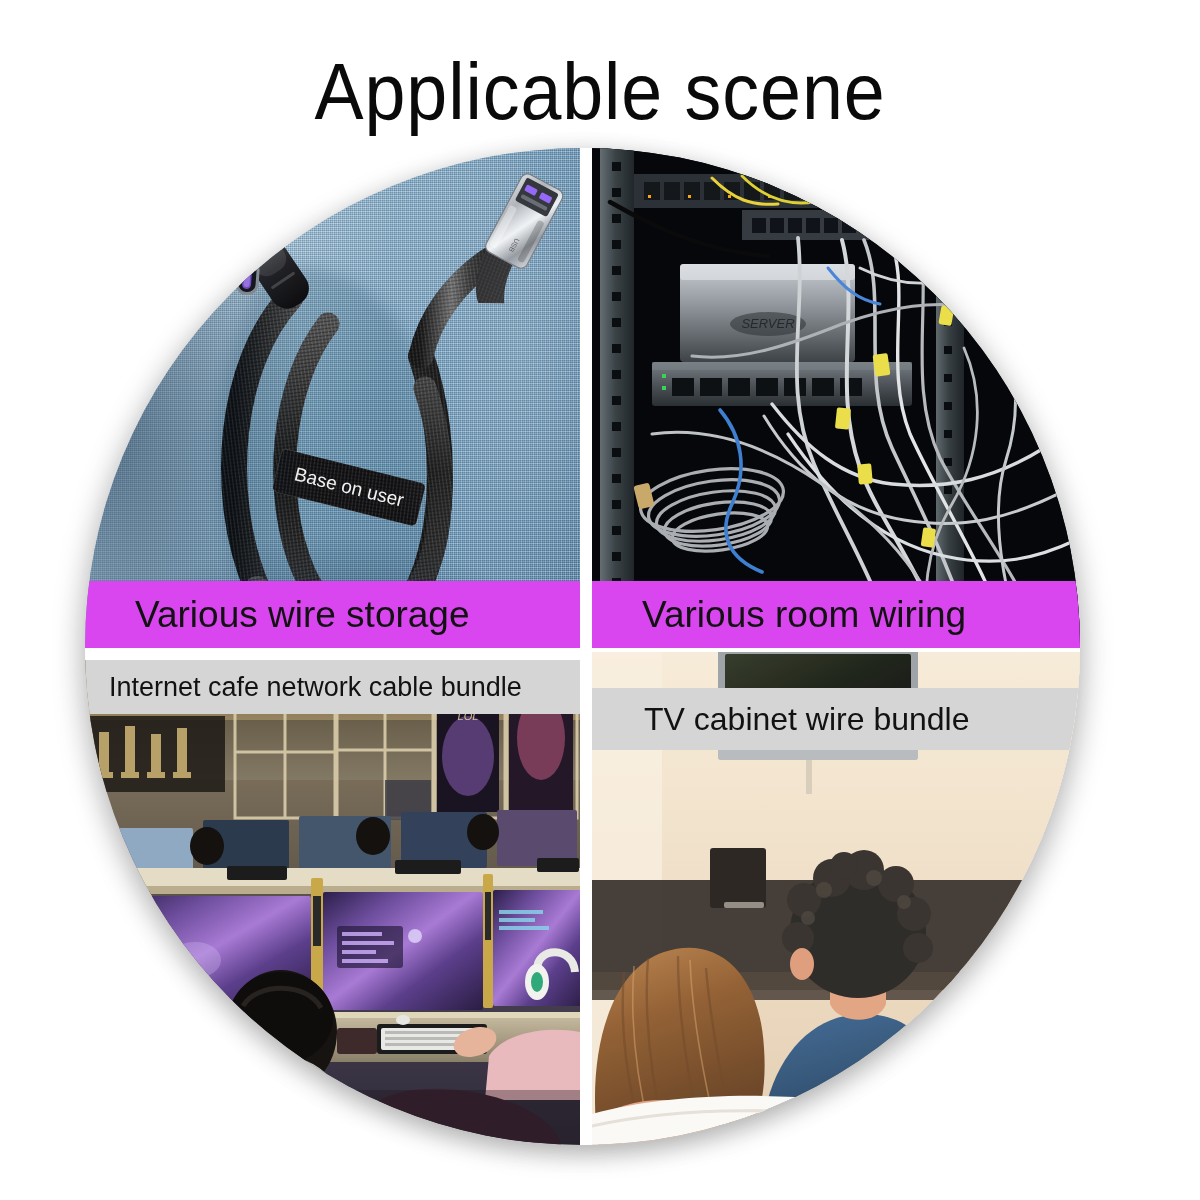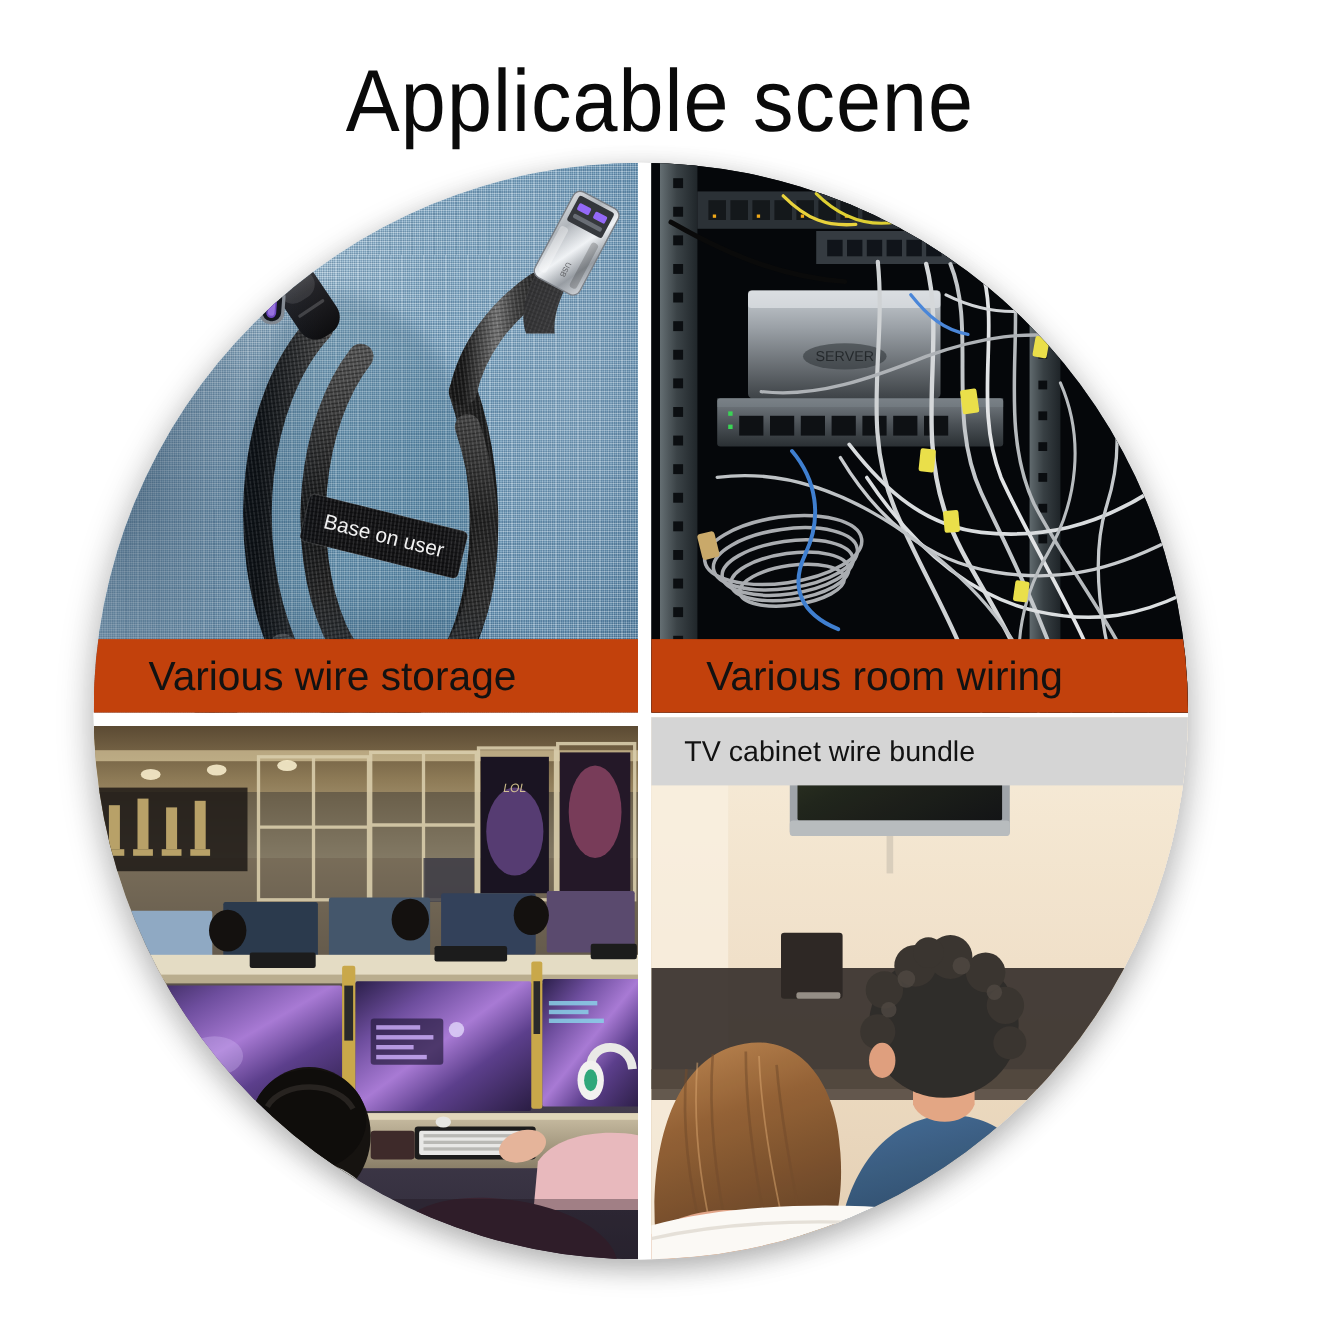--- a/index.html
+++ b/index.html
@@ -77,27 +77,27 @@
     position: absolute;
     left: 0;
     width: 100%;
     display: flex;
     align-items: center;
     box-sizing: border-box;
     color: #121212;
     font-family: "Liberation Sans", sans-serif;
     white-space: nowrap;
   }
-  .caption.dark   { background: #c2410c; }
+  .caption.dark   { background: #d946ef; }
   .caption.light  { background: #d5d5d5; }
   .caption.bottom { bottom: 0; }
   .caption.top    { top: 0; }
   .cap-big   { height: 67px; font-size: 37px; padding-left: 50px; }
   .cap-small { height: 54px; font-size: 27px; padding-left: 24px; }
-  .cap-tv    { height: 62px; font-size: 26px; padding-left: 30px; }
+  .cap-tv    { height: 62px; font-size: 32px; padding-left: 52px; margin-top: 36px; }
 
   
   .sofa {
     background:
       radial-gradient(ellipse 120% 80% at 20% 10%, rgba(255,255,255,0.30), rgba(255,255,255,0) 60%),
       linear-gradient(105deg, #b9cfe0 0%, #9dbdd3 18%, #7ea9c6 42%, #6e9cbc 62%, #5e8cae 85%, #4f7c9e 100%);
   }
   .sofa::before { 
     content: "";
     position: absolute; inset: 0;
@@ -129,20 +129,21 @@
     width: 46%; height: 120%;
     background: linear-gradient(100deg, rgba(160,195,220,0.55), rgba(70,110,145,0.0) 70%);
     transform: rotate(-7deg);
     filter: blur(6px);
   }
   .cable-svg { position: absolute; inset: 0; }
 
   
   .serverroom {
     background: linear-gradient(160deg, #07090b 0%, #0d1114 26%, #2c3338 55%, #1a1f23 78%, #0a0d10 100%);
+    font-style: italic;
   }
   .sr-svg { position: absolute; inset: 0; }
 
   
   .cafe {
     background: linear-gradient(180deg, #cbb996 0%, #b9a582 22%, #8e7e66 42%, #4a4254 62%, #2e2a38 100%);
     font-style: italic;
   }
   .cafe-svg { position: absolute; inset: 0; }
 
@@ -602,20 +603,23 @@
           <path d="M404 396 C 420 372, 462 366, 495 372 L 495 440 L 400 440 Z" fill="#e8b9bd"></path>
           <ellipse cx="390" cy="382" rx="22" ry="14" fill="#e5b49a" transform="rotate(-18 390 382)"></ellipse>
         </g>
 
         <path d="M264 485 C 268 440, 316 424, 372 430 C 430 436, 470 460, 476 485 Z" fill="#3a2330"></path>
 
         <rect x="0" y="430" width="495" height="55" fill="rgba(30,20,28,0.35)"></rect>
       </svg>
     </div>
 
+    <div class="caption light cap-small top">
+      <span>Internet cafe network cable bundle</span>
+    </div>
   </div>
 
   <div class="quad q-br">
     <div class="photo livingroom">
       <svg class="lr-svg" viewBox="0 0 488 493" preserveAspectRatio="none">
         <defs>
           <linearGradient id="wallg" x1="0" y1="0" x2="0" y2="1">
             <stop offset="0%" stop-color="#f7ecd9"></stop>
             <stop offset="45%" stop-color="#f0e0c8"></stop>
             <stop offset="100%" stop-color="#e2cdb0"></stop>

